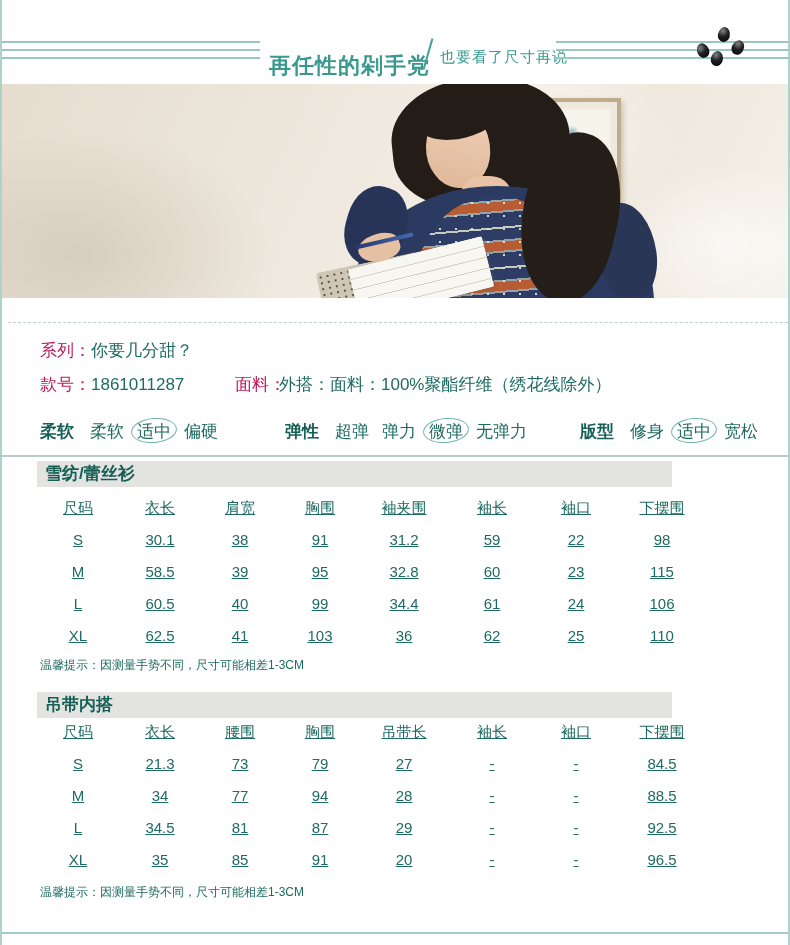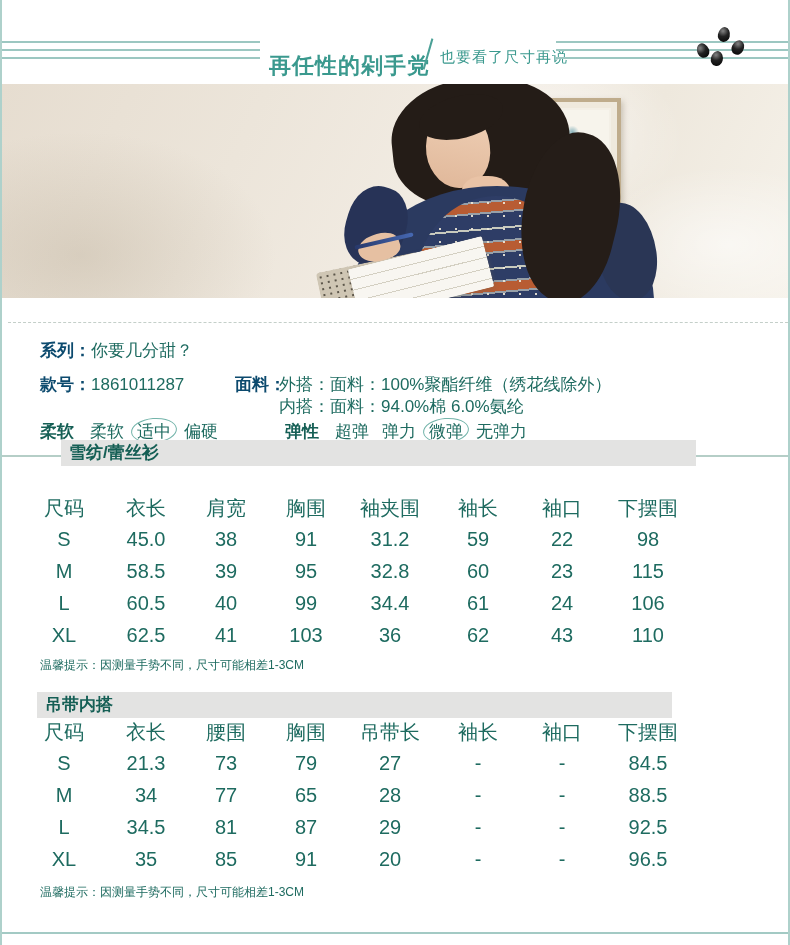--- a/index.html
+++ b/index.html
@@ -70,34 +70,34 @@
   .table-sep{position:absolute;left:0;right:0;top:455px;height:2px;background:#b5cec7;}
   .bottom-line{position:absolute;left:0;right:0;top:932px;height:2px;background:#a3cac4;}
   
   .series-row{position:absolute;left:38px;top:339px;font-size:17px;}
   .sf-row{position:absolute;left:0;top:374px;width:790px;font-size:17px;line-height:22px;}
   .style-no{position:absolute;left:38px;top:0;text-align:right;}
   .fabric{position:absolute;left:233px;top:0;}
   .fabric b{position:absolute;left:0;top:0;}
   .fabric-lines{margin-left:44px;}
   .fabric-lines p{margin:0;}
-  b.lbl{font-weight:700;color:#0c4a6e;}
+  b.lbl{font-weight:400;color:#be185d;}
   .feel-row{position:absolute;left:0;top:420px;width:790px;height:22px;font-size:17px;}
   .feel{position:absolute;top:0;}
   .feel b{font-weight:700;color:#155f55;margin-right:16px;}
   .feel-soft{left:38px;} .feel-elastic{left:283px;} .feel-fit{left:578px;}
   .opt{position:relative;margin-right:13px;}
   .opt:last-child{margin-right:0;}
   .circled::after{content:"";position:absolute;left:-6px;right:-6px;top:-4px;bottom:-2px;
     border:1.5px solid rgba(90,167,155,.85);border-radius:50%;transform:rotate(-5deg);}
   
   .bar{position:absolute;left:35px;width:635px;height:26px;background:#e3e3e2;
     font-size:17px;font-weight:700;color:#155f55;line-height:26px;padding-left:8px;box-sizing:border-box;}
-  .bar1{top:440px;margin-left:24px;} .bar2{top:692px;}
-  .tgrid{position:absolute;left:20px;width:672px;font-size:20px;}
+  .bar1{top:461px;} .bar2{top:692px;}
+  .tgrid{position:absolute;left:34px;width:672px;font-size:15px;text-decoration:underline;}
   .tgrid1{top:493px;} .tgrid2{top:717px;}
   .trow{display:grid;grid-template-columns:84px 80px 80px 80px 88px 88px 80px 92px;height:32px;align-items:center;}
   .trow.thead{height:30px;}
   .tcell{text-align:center;}
   .note{position:absolute;left:38px;margin:0;font-size:12px;}
   .note1{top:657px;} .note2{top:884px;}
 </style>
 </head>
 <body>
 
@@ -147,51 +147,53 @@
   </div>
 
   <div class="sf-row">
     <div class="style-no">
       <b class="lbl">款号：</b><span>1861011287</span>
     </div>
     <div class="fabric">
       <b class="lbl">面料：</b>
       <div class="fabric-lines">
         <p>外搭：面料：100%聚酯纤维（绣花线除外）</p>
-        <p>内搭：面料：94.0%棉 6.0%氨纶</p>
       </div>
     </div>
   </div>
 
   <div class="feel-row">
     <div class="feel feel-soft">
       <b>柔软</b><span class="opts"><span class="opt">柔软</span><span class="opt circled">适中</span><span class="opt">偏硬</span></span>
     </div>
     <div class="feel feel-elastic">
       <b>弹性</b><span class="opts"><span class="opt">超弹</span><span class="opt">弹力</span><span class="opt circled">微弹</span><span class="opt">无弹力</span></span>
+    </div>
+    <div class="feel feel-fit">
+      <b>版型</b><span class="opts"><span class="opt">修身</span><span class="opt circled">适中</span><span class="opt">宽松</span></span>
     </div>
   </div>
 
   <div class="table-sep"></div>
 
   <div class="bar bar1">雪纺/蕾丝衫</div>
   <div class="tgrid tgrid1">
       <div class="trow thead">
         <span class="tcell">尺码</span>
         <span class="tcell">衣长</span>
         <span class="tcell">肩宽</span>
         <span class="tcell">胸围</span>
         <span class="tcell">袖夹围</span>
         <span class="tcell">袖长</span>
         <span class="tcell">袖口</span>
         <span class="tcell">下摆围</span>
       </div>
       <div class="trow">
         <span class="tcell">S</span>
-        <span class="tcell">45.0</span>
+        <span class="tcell">30.1</span>
         <span class="tcell">38</span>
         <span class="tcell">91</span>
         <span class="tcell">31.2</span>
         <span class="tcell">59</span>
         <span class="tcell">22</span>
         <span class="tcell">98</span>
       </div>
       <div class="trow">
         <span class="tcell">M</span>
         <span class="tcell">58.5</span>
@@ -212,21 +214,21 @@
         <span class="tcell">24</span>
         <span class="tcell">106</span>
       </div>
       <div class="trow">
         <span class="tcell">XL</span>
         <span class="tcell">62.5</span>
         <span class="tcell">41</span>
         <span class="tcell">103</span>
         <span class="tcell">36</span>
         <span class="tcell">62</span>
-        <span class="tcell">43</span>
+        <span class="tcell">25</span>
         <span class="tcell">110</span>
       </div>
     </div>
   <p class="note note1">温馨提示：因测量手势不同，尺寸可能相差1-3CM</p>
 
   <div class="bar bar2">吊带内搭</div>
   <div class="tgrid tgrid2">
       <div class="trow thead">
         <span class="tcell">尺码</span>
         <span class="tcell">衣长</span>
@@ -244,21 +246,21 @@
         <span class="tcell">79</span>
         <span class="tcell">27</span>
         <span class="tcell">-</span>
         <span class="tcell">-</span>
         <span class="tcell">84.5</span>
       </div>
       <div class="trow">
         <span class="tcell">M</span>
         <span class="tcell">34</span>
         <span class="tcell">77</span>
-        <span class="tcell">65</span>
+        <span class="tcell">94</span>
         <span class="tcell">28</span>
         <span class="tcell">-</span>
         <span class="tcell">-</span>
         <span class="tcell">88.5</span>
       </div>
       <div class="trow">
         <span class="tcell">L</span>
         <span class="tcell">34.5</span>
         <span class="tcell">81</span>
         <span class="tcell">87</span>

